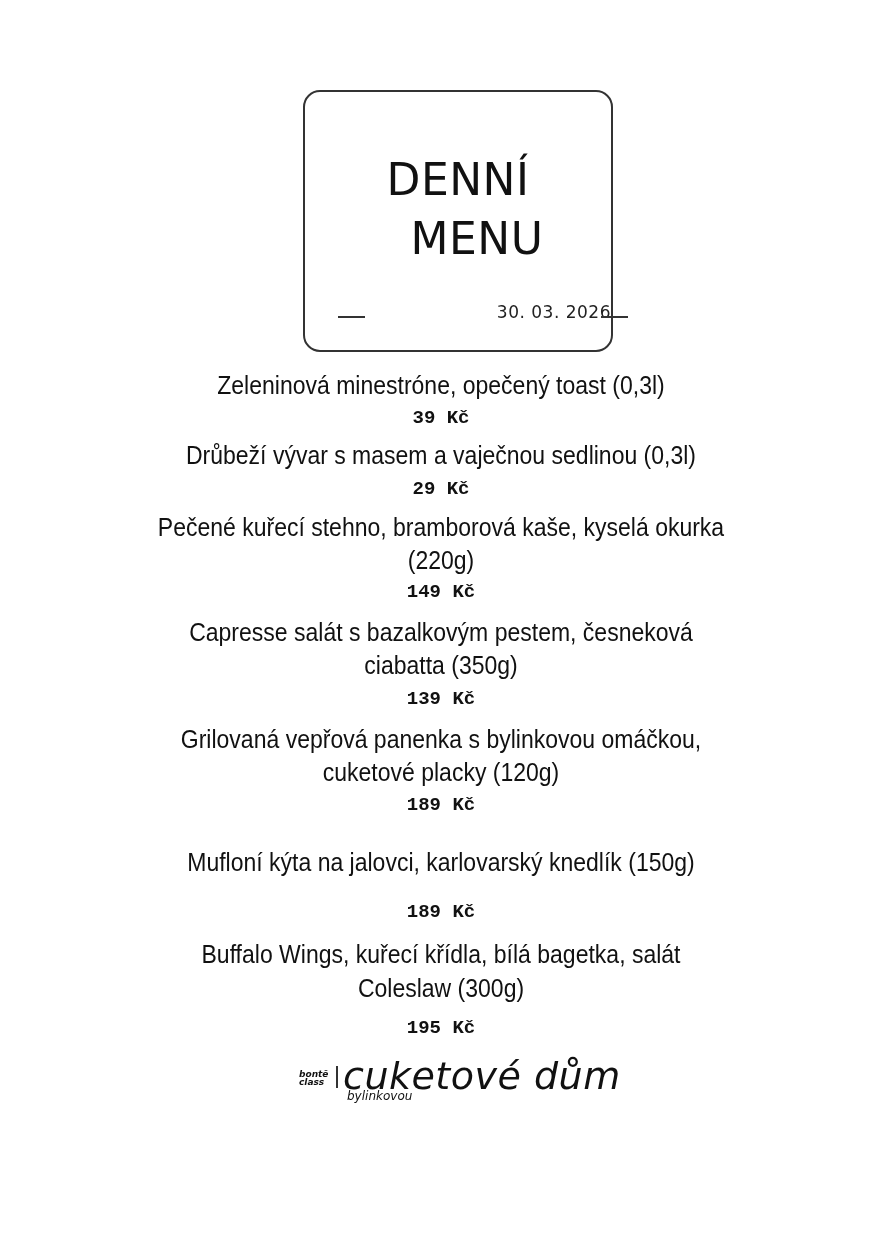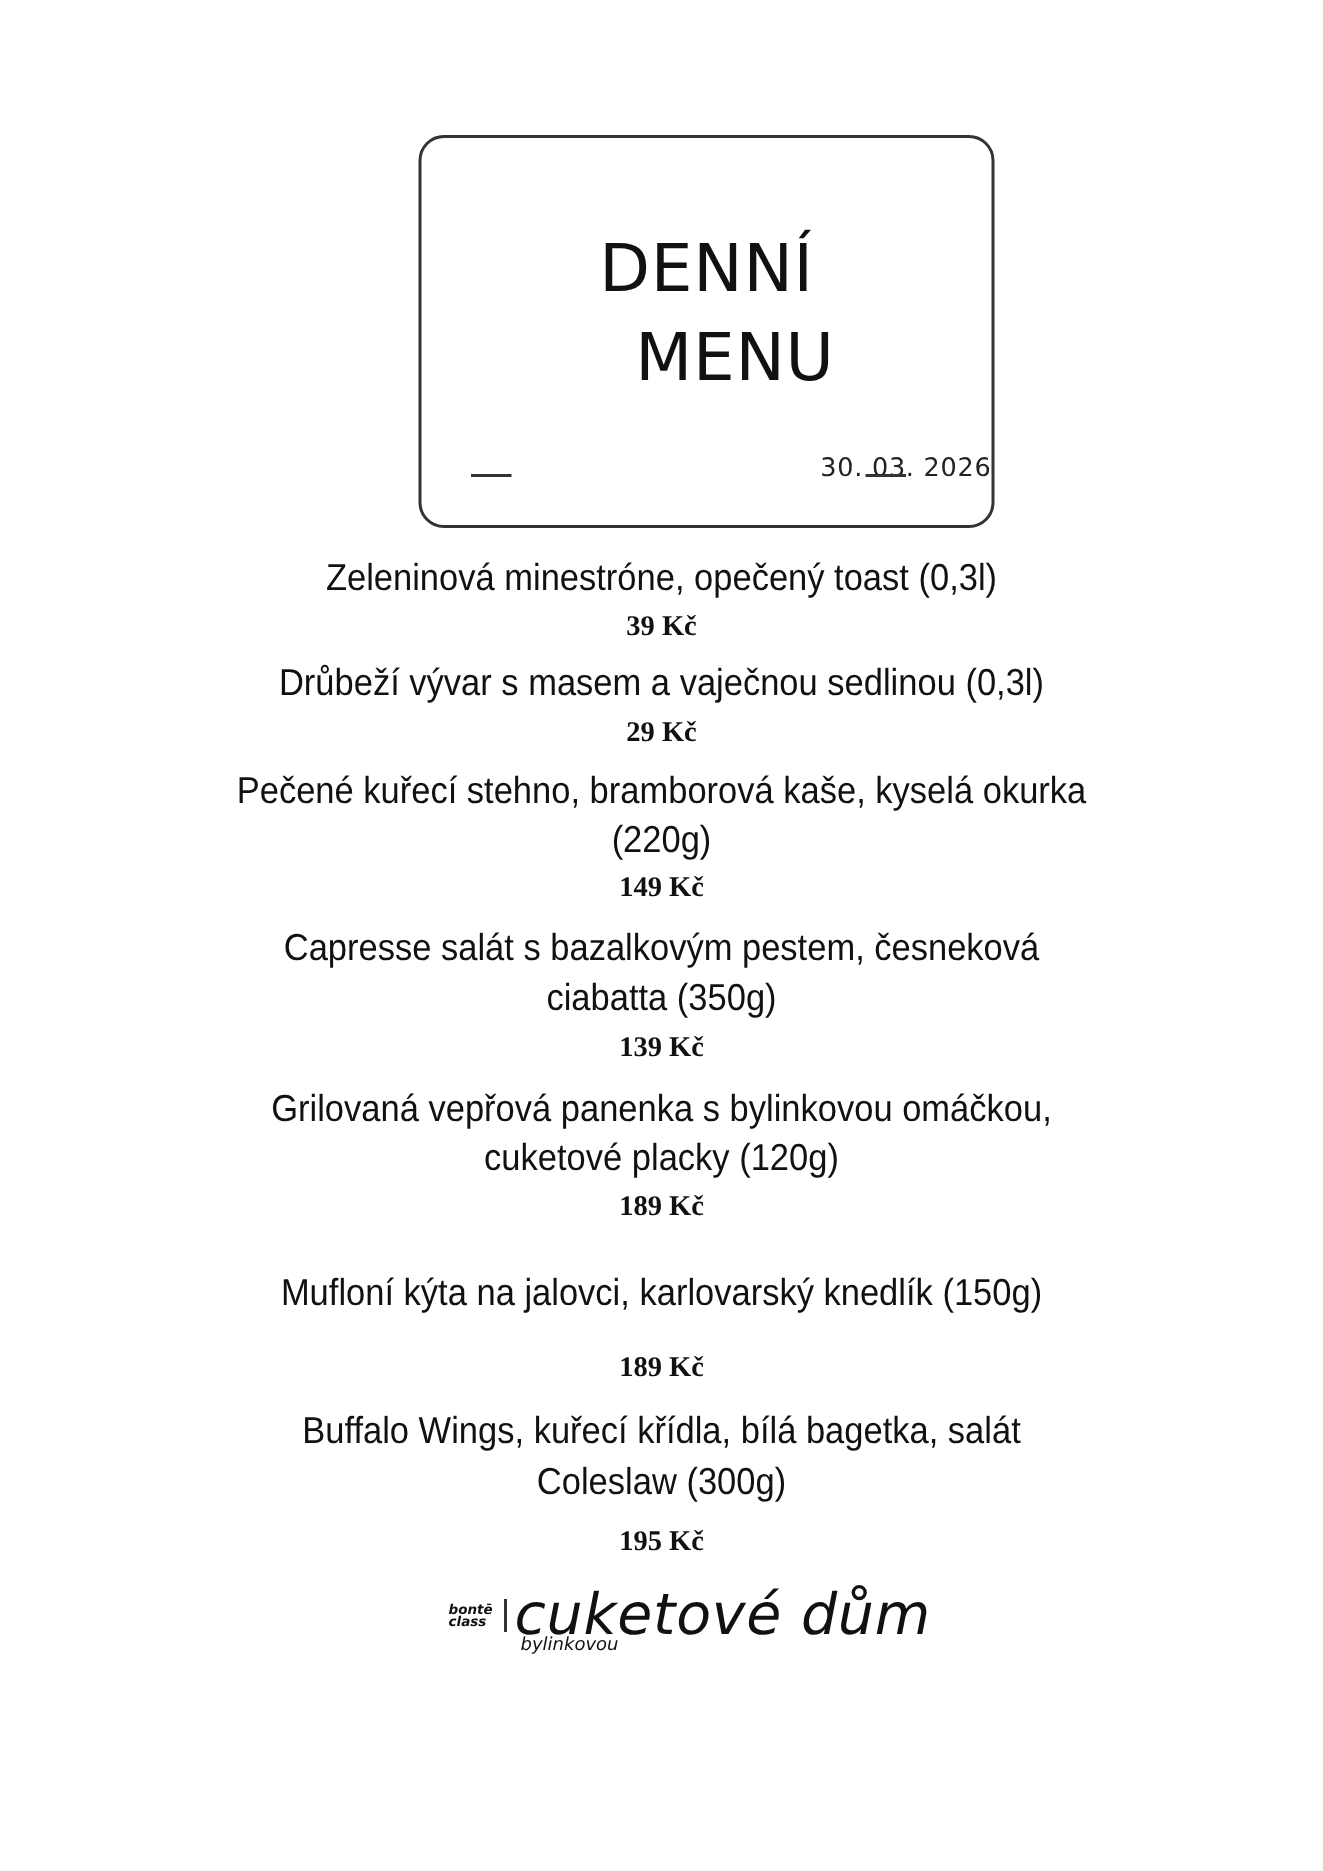--- a/index.html
+++ b/index.html
@@ -1,18 +1,18 @@
 <!DOCTYPE html>
 <html><head>
 <meta charset="utf-8">
 <style>
   html, body { margin: 0; padding: 0; background: #ffffff; }
   body { width: 882px; height: 1247px; position: relative; overflow: hidden; color: #111111; }
   .header-box {
-    position: absolute; left: 279px; top: 90px; width: 384px; height: 262px;
+    position: absolute; left: 303px; top: 90px; width: 310px; height: 262px;
     border: 2px solid #333333; border-radius: 17px; box-sizing: border-box;
   }
   .title-line {
     position: absolute; left: 0; width: 100%; text-align: center;
     font-family: "DejaVu Sans", sans-serif; font-size: 44px; font-weight: normal;
     letter-spacing: 0.5px; color: #111111; line-height: 1;
   }
   .title-1 { top: 66px; }
   .title-2 { top: 125px; padding-left: 19px; }
   .date {
@@ -26,21 +26,21 @@
 
   .line {
     position: absolute; left: 0; width: 882px; text-align: center; white-space: nowrap;
   }
   .dish {
     font-family: "Liberation Sans Narrow", "Liberation Sans", sans-serif;
     font-size: 25px; color: #111111; line-height: 30px;
     transform: scaleX(0.92); transform-origin: center;
   }
   .price {
-    font-family: Liberation Serif, serif; font-weight: bold;
+    font-family: Liberation Mono, monospace; font-weight: bold;
     font-size: 19px; color: #111111; line-height: 24px;
   }
 
   .logo {
     position: absolute; left: 297px; top: 1058px; width: 360px; height: 50px; font-style: italic;
   }
   .logo-small {
     position: absolute; left: 2px; top: 12px;
     font-family: "DejaVu Sans", sans-serif; font-size: 9px; line-height: 8px;
     font-weight: bold; color: #111111;

